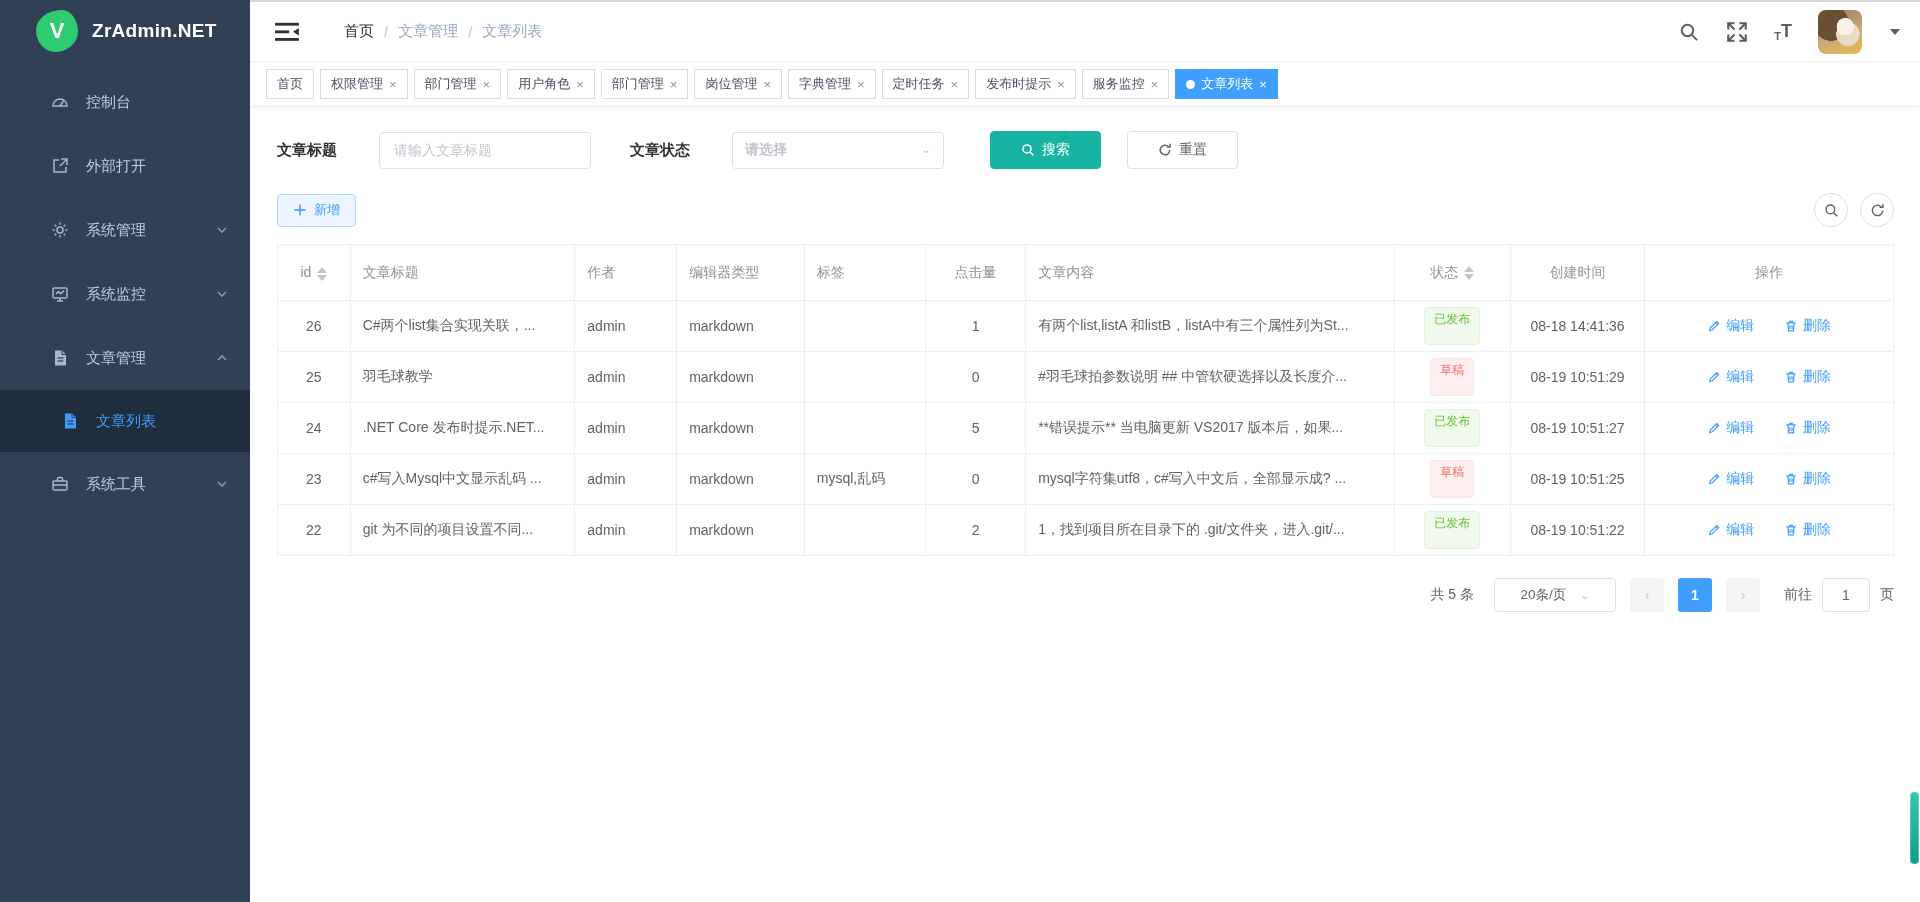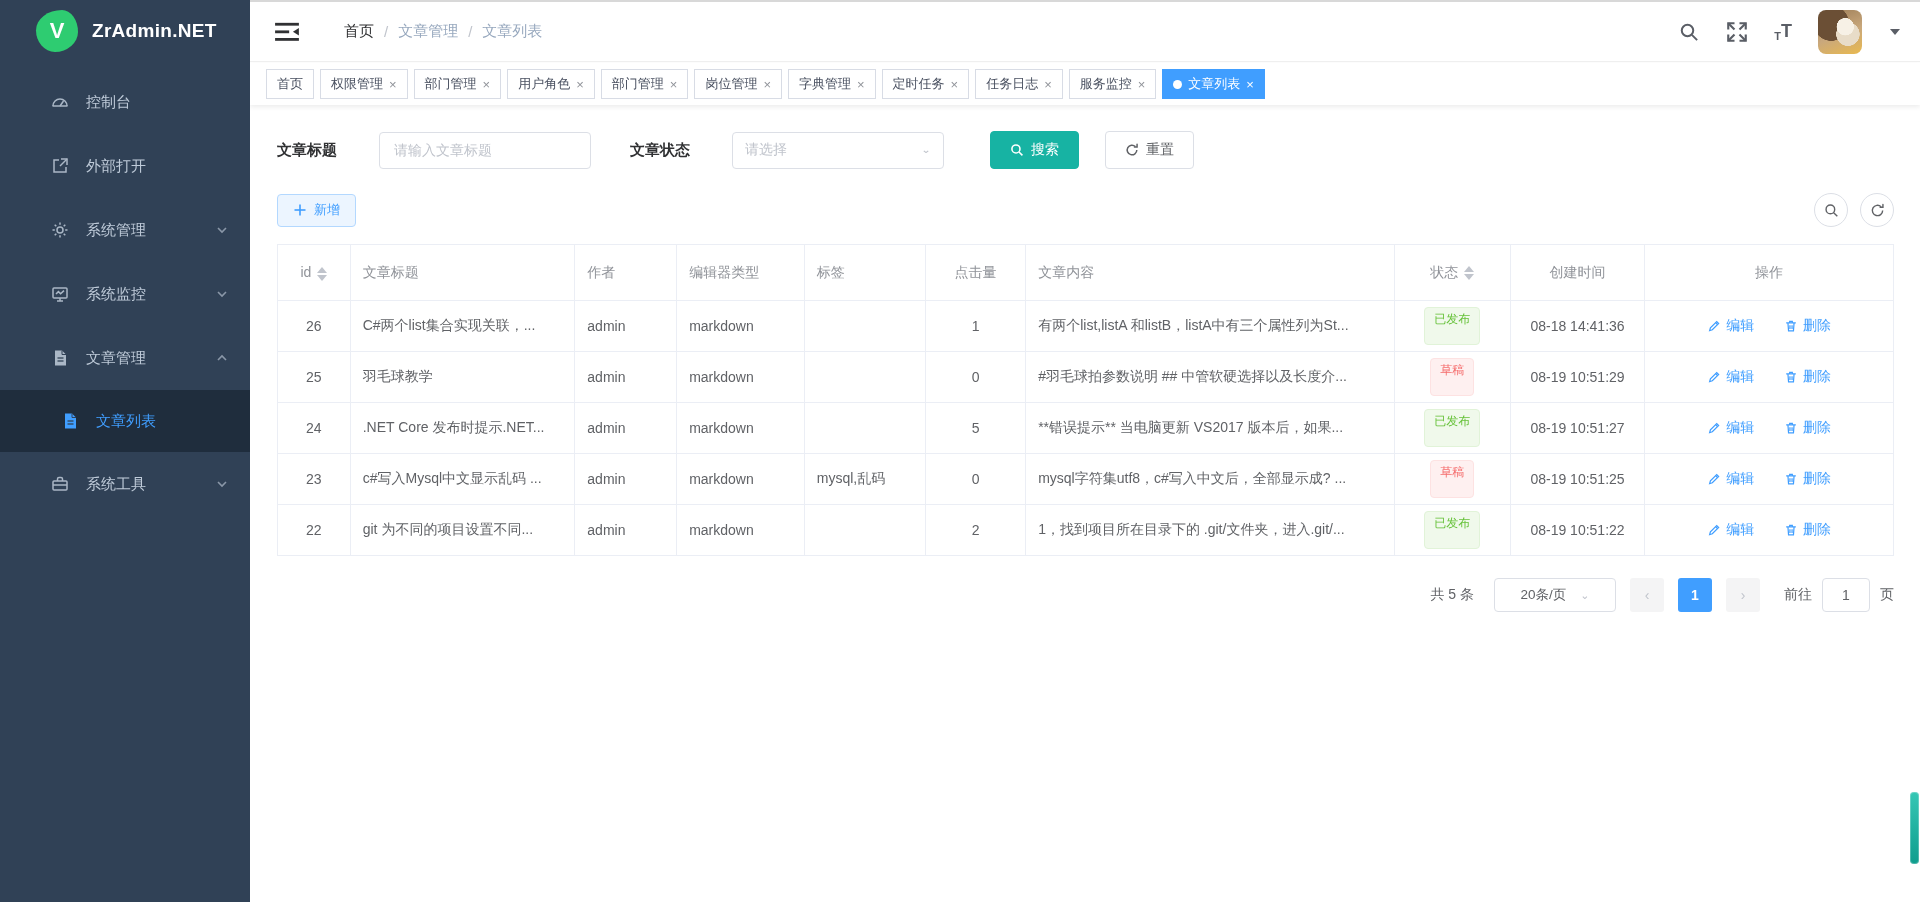--- a/index.html
+++ b/index.html
@@ -69,25 +69,25 @@
   .main { position:absolute; left:250px; top:105px; right:0; bottom:0; background:#fff;
     padding:18px 26px 0 27px; }
   .filter-row { display:flex; align-items:center; margin-top:8px; }
   .f-label { font-size:15px; font-weight:700; color:#303133; }
   .f-input { width:212px; height:37px; border:1px solid #dcdfe6; border-radius:4px;
     margin-left:42px; padding:0 14px; font-size:14px; color:#606266; outline:none;
     font-family:inherit; }
   .f-input::placeholder { color:#c0c4cc; }
   .f-select { width:212px; height:37px; border:1px solid #dcdfe6; border-radius:4px;
     margin-left:42px; padding:0 12px; display:flex; align-items:center; cursor:pointer; }
-  .f-select .sel-text { color:#c0c4cc; font-size:14px; flex:1; }
+  .f-select .sel-text { color:#c0c4cc; font-size:14px; flex:1;font-weight:bold; }
   .f-select .sel-arrow { color:#c0c4cc; font-size:12px; transform:scaleY(.8); }
   .gap-state { margin-left:39px; }
   .btn { height:38px; border-radius:4px; border:1px solid transparent; cursor:pointer;
-    font-size:14px; display:inline-flex; align-items:center; gap:7px; padding:0 19px;
+    font-size:14px; display:inline-flex; align-items:center; gap:7px; padding:0 30px;
     font-family:inherit; }
   .btn svg { width:14px; height:14px; }
   .btn-search { background:#17b3a3; border-color:#17b3a3; color:#fff; margin-left:46px; }
   .btn-reset { background:#fff; border-color:#dcdfe6; color:#606266; margin-left:26px;justify-content:space-between; }
   .toolbar-row { display:flex; align-items:center; margin-top:24px; }
   .btn-add { height:33px; background:#ecf5ff; border:1px solid #b3d8ff; color:#409eff;
     font-size:13px; padding:0 15px; }
   .round-btns { margin-left:auto; display:flex; gap:12px; }
   .btn-round { width:34px; height:34px; border-radius:50%; border:1px solid #dcdfe6;
     background:#fff; color:#606266; cursor:pointer; display:flex; align-items:center;
@@ -320,21 +320,21 @@
     <span class="tag-label">字典管理</span>
     <span class="tag-close" style="display: inline;">×</span>
   </div>
     <div class="tag-item">
 
     <span class="tag-label">定时任务</span>
     <span class="tag-close" style="display: inline;">×</span>
   </div>
     <div class="tag-item">
 
-    <span class="tag-label">任务日志</span>
+    <span class="tag-label">发布时提示</span>
     <span class="tag-close" style="display: inline;">×</span>
   </div>
     <div class="tag-item">
 
     <span class="tag-label">服务监控</span>
     <span class="tag-close" style="display: inline;">×</span>
   </div>
     <div class="tag-item active">
     <span class="tag-dot" style="display: inline-block;"></span>
     <span class="tag-label">文章列表</span>

